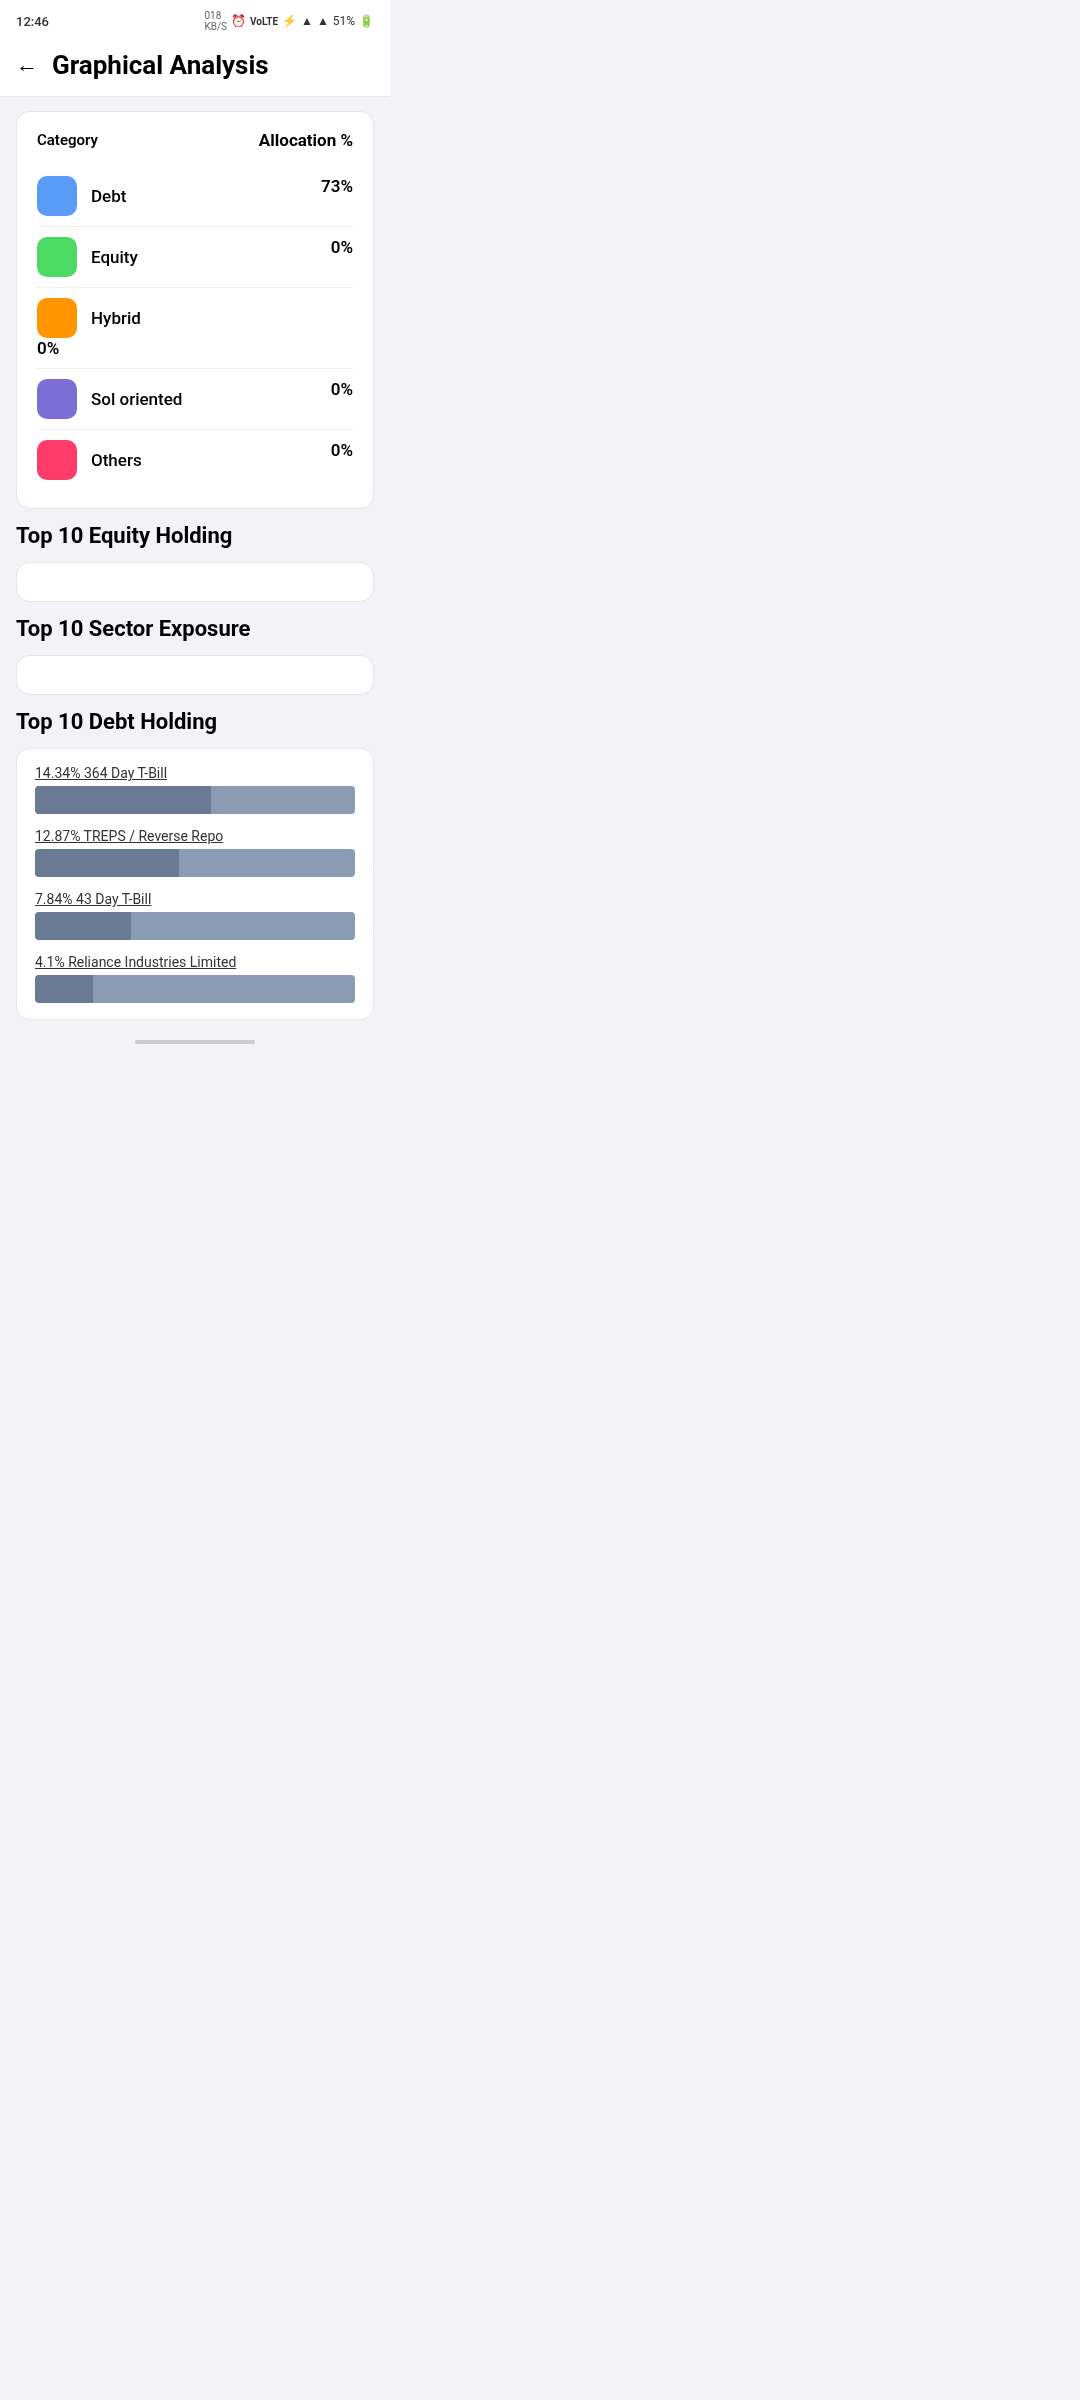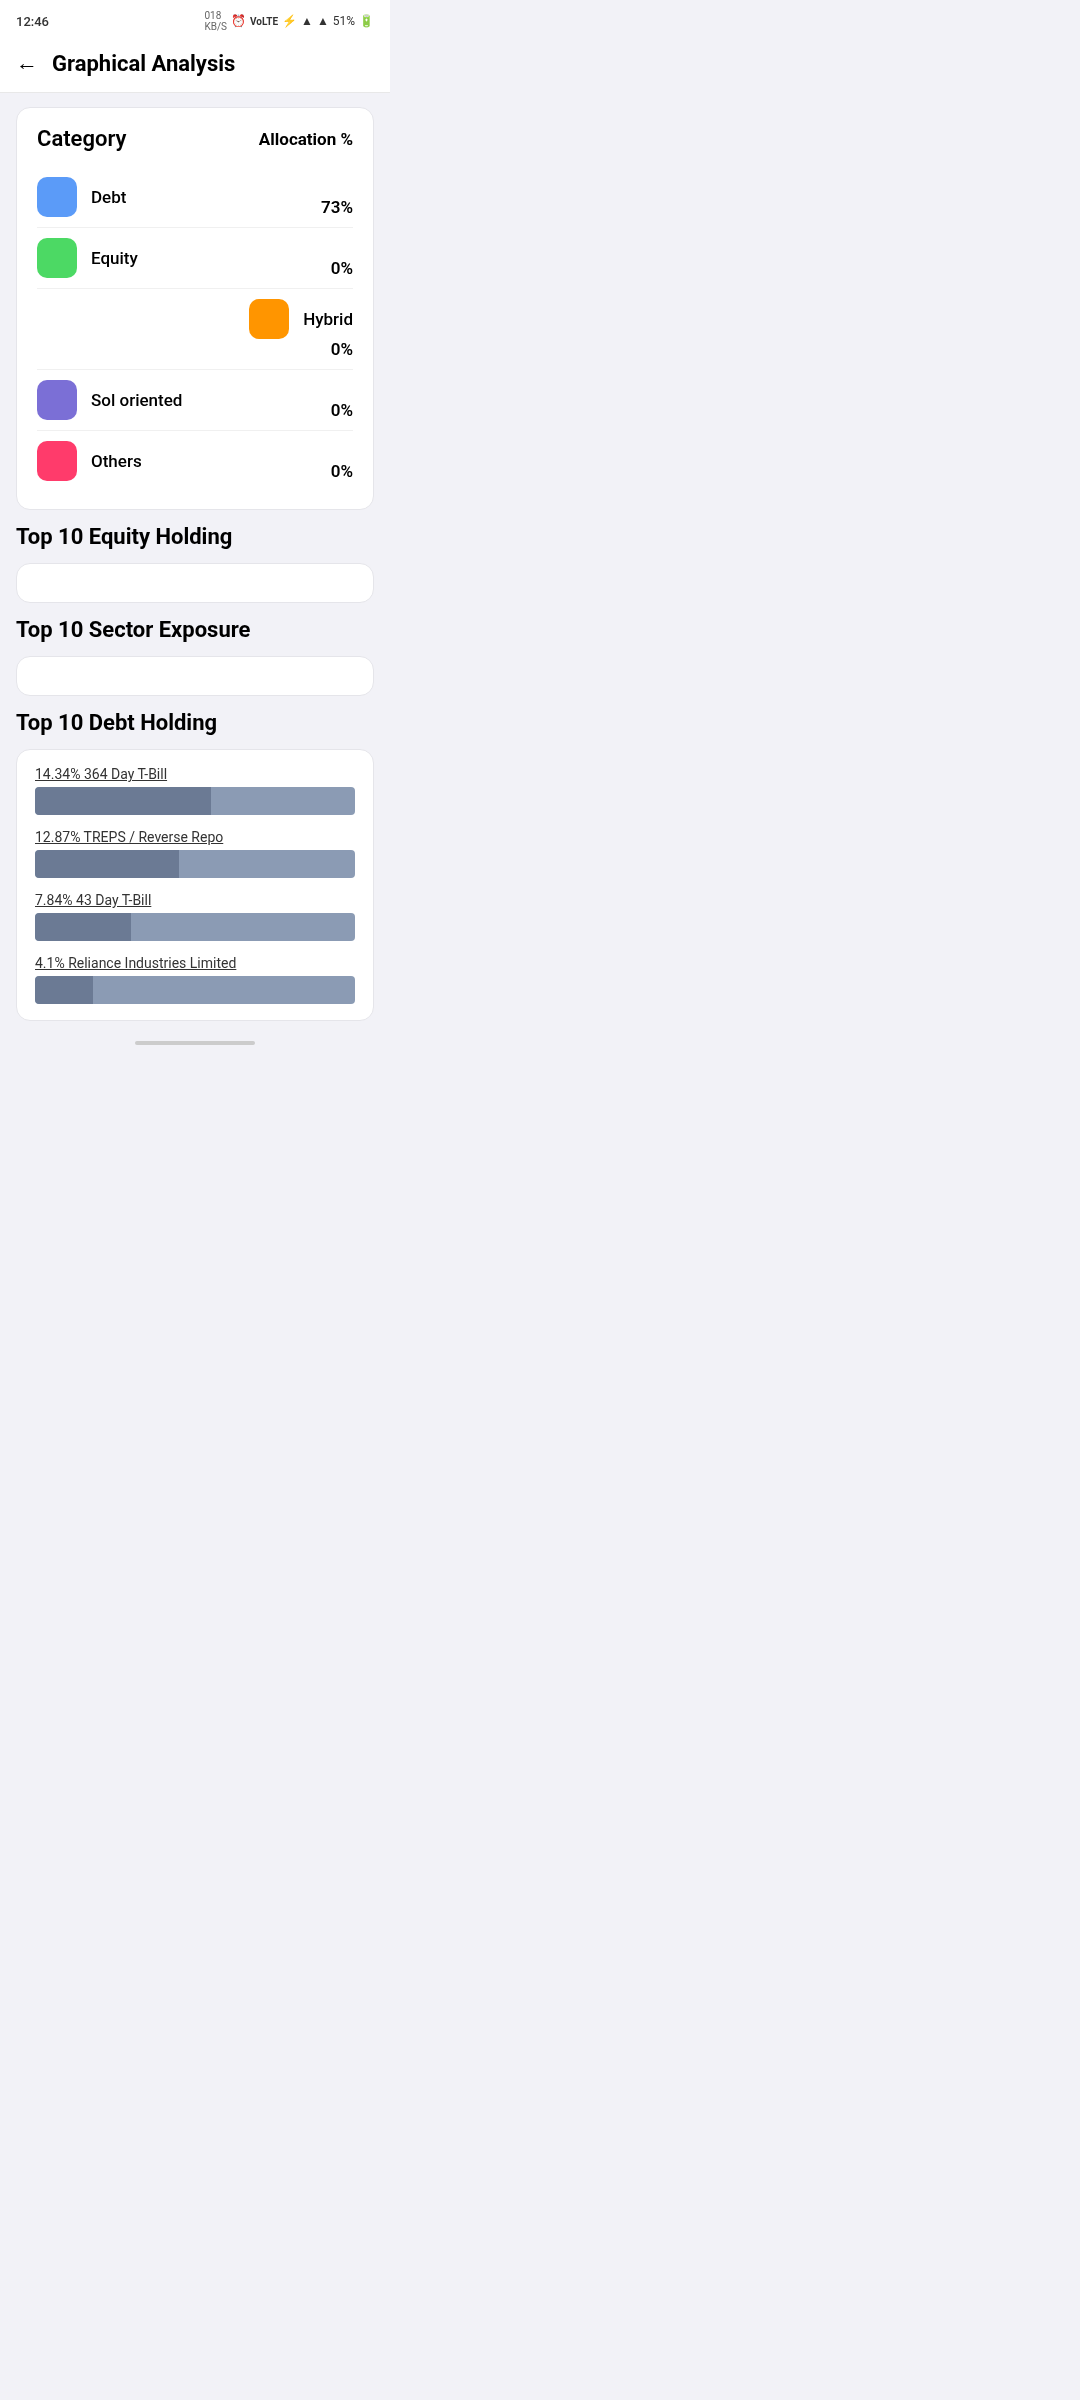--- a/index.html
+++ b/index.html
@@ -38,21 +38,21 @@
       padding: 12px 16px 16px;
       gap: 14px;
       border-bottom: 1px solid #e8e8e8;
     }
     .back-arrow {
       font-size: 22px;
       cursor: pointer;
       color: #000;
     }
     .header-title {
-      font-size: 22px;
+      font-size: 26px;
       font-weight: 700;
       color: #000;
     }
 
     
     .content {
       padding: 14px 16px;
       display: flex;
       flex-direction: column;
       gap: 14px;
@@ -65,33 +65,33 @@
       padding: 18px 20px;
       border: 1px solid #e5e5ea;
     }
     .allocation-header {
       display: flex;
       justify-content: space-between;
       align-items: center;
       margin-bottom: 16px;
     }
     .allocation-header-category {
-      font-size: 22px;
+      font-size: 15px;
       font-weight: 600;
       color: #000;
     }
     .allocation-header-percent {
       font-size: 17px;
       font-weight: 700;
       color: #000;
     }
     .allocation-row {
       display: flex;
       justify-content: space-between;
-      align-items: flex-end;
+      align-items: flex-start;
       padding: 10px 0;
     }
     .allocation-row-left {
       display: flex;
       align-items: center;
       gap: 14px;
     }
     .color-swatch {
       width: 40px;
       height: 40px;

